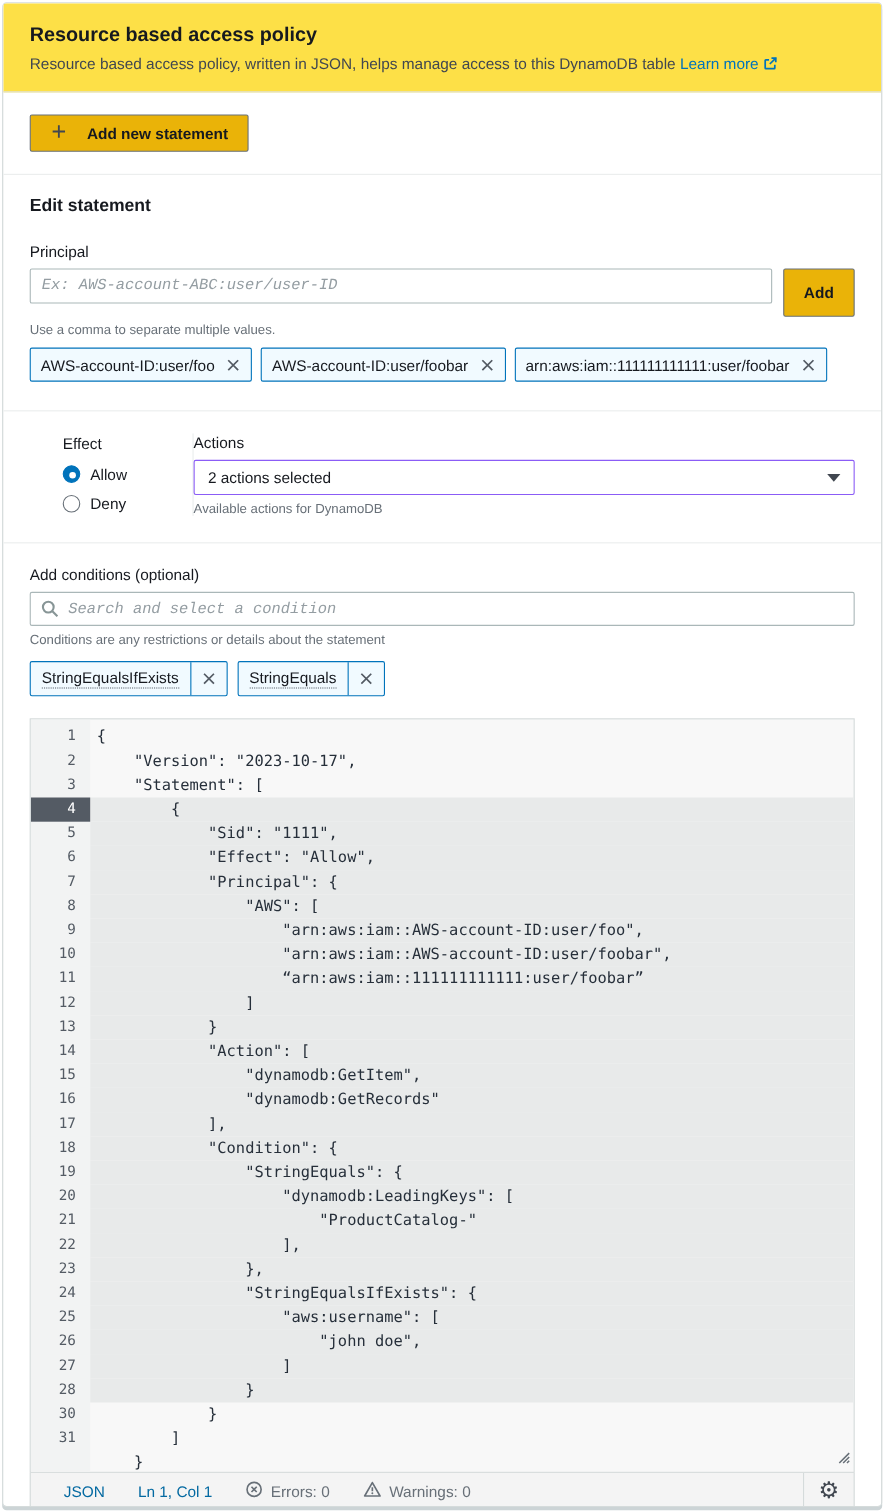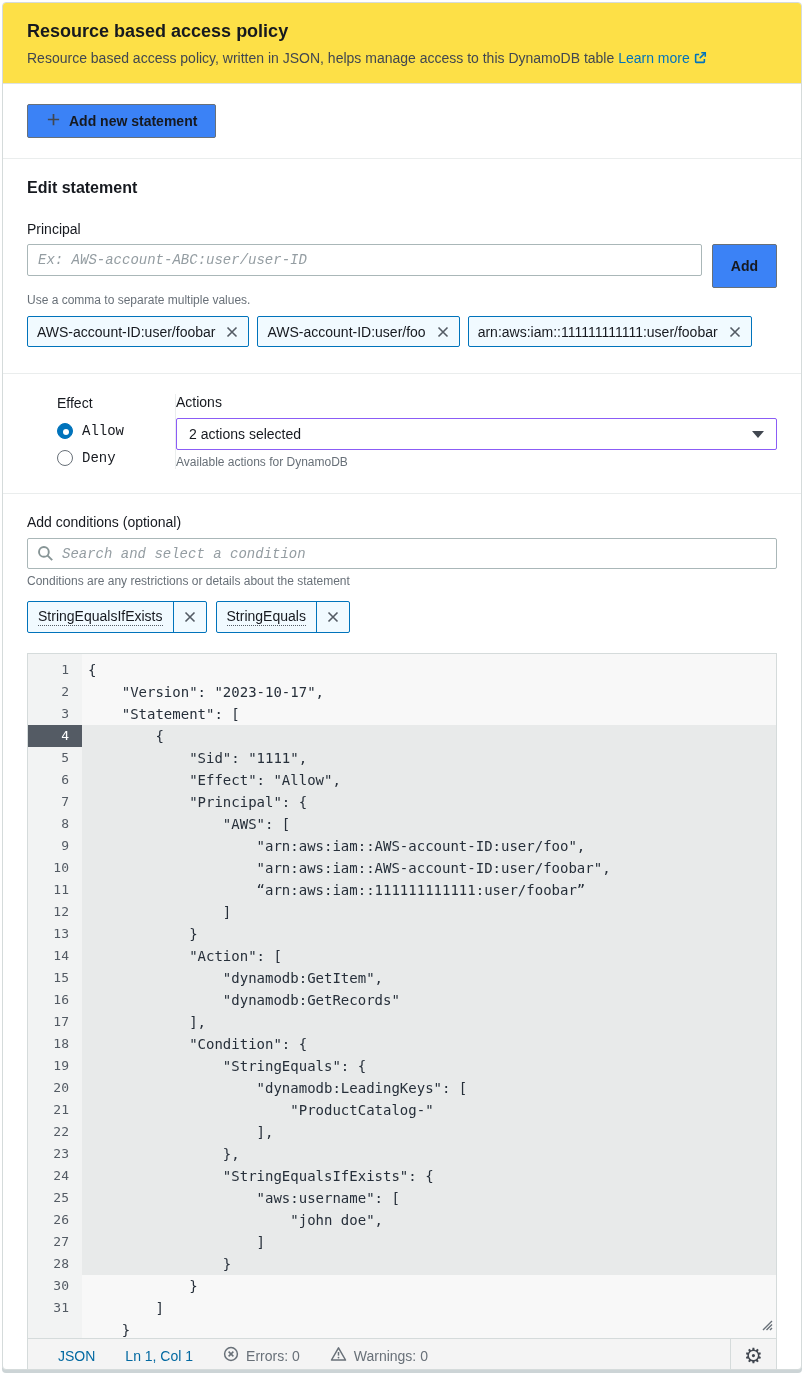--- a/index.html
+++ b/index.html
@@ -8,21 +8,21 @@
 
   
   .hdr { background:#fde047; border-bottom:1px solid #dde2e2; padding:18px 24px 15px; }
   .hdr h1 { font-size:18px; font-weight:bold; margin-bottom:8px; }
   .hdr .desc { font-size:14px; color:#414750; }
   .link { color:#0073bb; text-decoration:none; }
   .ext-ic { vertical-align:-2px; margin-left:3px; }
 
   
   .addstmt-wrap { padding:20px 24px; border-bottom:1px solid #eaeded; }
-  .btn { display:inline-flex; align-items:center; gap:8px; background:#3b82f6; border:1px solid #687078; border-radius:2px; height:34px; padding:0 18px; font-size:14px; font-weight:bold; color:#16191f; cursor:pointer; font-family:inherit; }
+  .btn { display:inline-flex; align-items:center; gap:18px; background:#eab308; border:1px solid #687078; border-radius:2px; height:34px; padding:0 18px; font-size:14px; font-weight:bold; color:#16191f; cursor:pointer; font-family:inherit; }
   .btn.small { height:44px; padding:0 18px; }
 
   .section { padding:20px 24px 26px; }
   h2 { font-size:16px; font-weight:bold; }
   .fld-label { font-size:14px; color:#16191f; margin-bottom:7px; }
   .helper { font-size:12px; color:#687078; margin-top:5px; }
 
   .principal-block { margin-top:24px; }
   .input-row { display:flex; gap:10px; }
   input[type="text"] { flex:1; height:32px; border:1px solid #aab7b8; border-radius:2px; padding:0 10px; font-size:14px; font-family:Liberation Mono, monospace; color:#16191f; background:#fff; }
@@ -31,21 +31,21 @@
   .tags-row { display:flex; gap:8px; margin-top:9px; flex-wrap:nowrap; }
   .p-tag { display:inline-flex; align-items:center; gap:10px; border:1px solid #0073bb; background:#f1faff; border-radius:2px; padding:4px 9px; font-size:14px; height:31px; white-space:nowrap; }
   .x-btn { display:inline-flex; cursor:pointer; }
 
   .hr { border-bottom:1px solid #eaeded; }
 
   
   .ea-row { display:flex; padding:20px 24px 24px; }
   .effect-col { width:118px; padding-top:1px;margin-left:30px; }
   .radio-list { margin-top:12px; display:flex; flex-direction:column; gap:11px; }
-  .radio-row { display:flex; align-items:center; gap:9px; font-size:14px; cursor:pointer;font-family:Liberation Mono, monospace; }
+  .radio-row { display:flex; align-items:center; gap:9px; font-size:14px; cursor:pointer; }
   .radio-circle { width:16px; height:16px; border-radius:50%; border:1px solid #687078; background:#fff; position:relative; flex:none; }
   .radio-circle.sel { border-color:#0073bb; background:#0073bb; }
   .radio-circle.sel::after { content:""; position:absolute; left:5px; top:5px; width:6px; height:6px; border-radius:50%; background:#fff; }
   .actions-col { flex:1; border-left:1px solid #eaeded; }
   .select-box { margin-top:8px; height:32px; border:1px solid #8b5cf6; border-radius:2px; background:#fff; display:flex; align-items:center; padding:0 12px; font-size:14px; cursor:pointer; justify-content:space-between; }
   .caret { width:0; height:0; border-left:6px solid transparent; border-right:6px solid transparent; border-top:7px solid #414750; }
 
   
   .cond-section { padding:20px 24px 18px; }
   .search-wrap { position:relative; margin-top:8px; }
@@ -107,29 +107,29 @@
 
     <div class="principal-block">
       <div class="fld-label">Principal</div>
       <div class="input-row">
         <input type="text" placeholder="Ex: AWS-account-ABC:user/user-ID" style="">
         <button class="btn small">Add</button>
       </div>
       <div class="helper">Use a comma to separate multiple values.</div>
       <div class="tags-row" id="principal-tags">
           <span class="p-tag">
-            <span>AWS-account-ID:user/foobar</span>
+            <span>AWS-account-ID:user/foo</span>
             <span class="x-btn">
               <svg width="14" height="14" viewBox="0 0 14 14">
                 <path d="M2.5 2.5l9 9M11.5 2.5l-9 9" stroke="#545b64" stroke-width="1.6" fill="none"></path>
               </svg>
             </span>
           </span>
           <span class="p-tag">
-            <span>AWS-account-ID:user/foo</span>
+            <span>AWS-account-ID:user/foobar</span>
             <span class="x-btn">
               <svg width="14" height="14" viewBox="0 0 14 14">
                 <path d="M2.5 2.5l9 9M11.5 2.5l-9 9" stroke="#545b64" stroke-width="1.6" fill="none"></path>
               </svg>
             </span>
           </span>
           <span class="p-tag">
             <span>arn:aws:iam::111111111111:user/foobar</span>
             <span class="x-btn">
               <svg width="14" height="14" viewBox="0 0 14 14">

